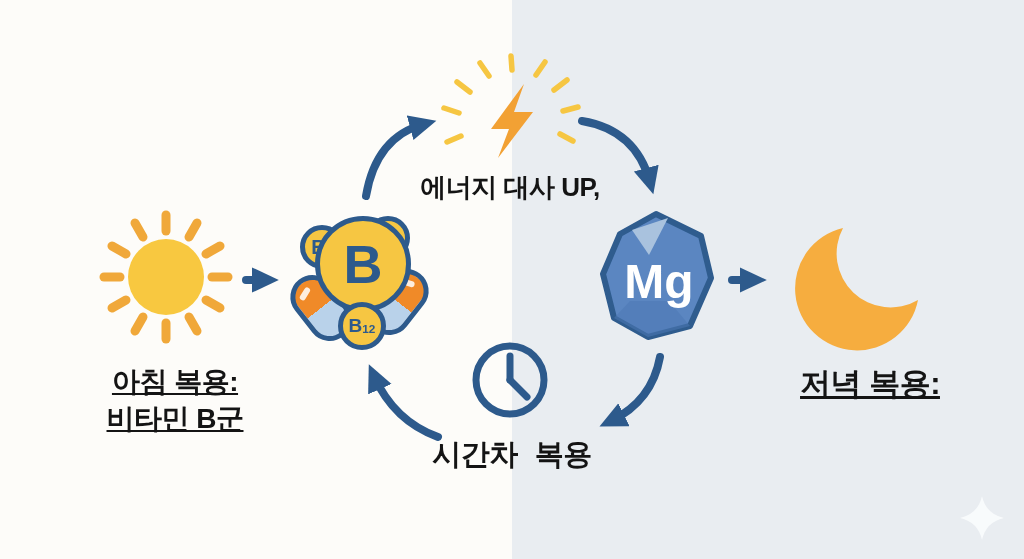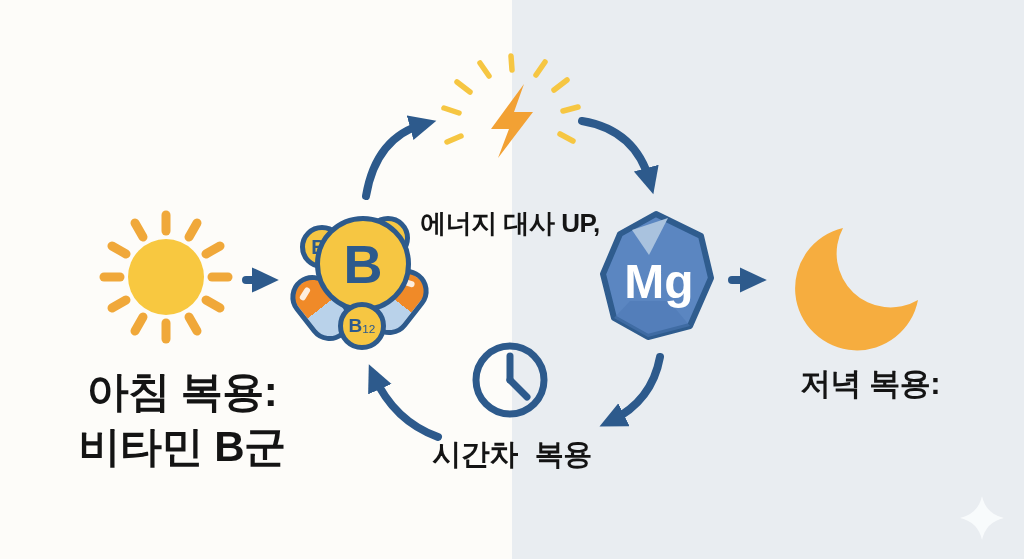--- a/index.html
+++ b/index.html
@@ -11,31 +11,31 @@
   *{margin:0;padding:0;box-sizing:border-box;}
   body{font-family:"Liberation Sans","DejaVu Sans",sans-serif;}
   .stage{position:relative;width:1024px;height:559px;overflow:hidden;background:var(--bg_left);}
   .bg-right{position:absolute;left:512px;top:0;width:512px;height:559px;background:var(--bg_right);}
   .overlay{position:absolute;left:0;top:0;width:1024px;height:559px;}
   .navy-s{stroke:var(--navy);fill:none;stroke-linecap:round;}
   .navy-f{fill:var(--navy);}
   .sun-ray{stroke:var(--sun_ray);stroke-width:9;stroke-linecap:round;}
   .bolt-ray{stroke:var(--yellow);stroke-width:5.5;stroke-linecap:round;fill:none;}
   .label{position:absolute;font-weight:700;color:var(--text);text-align:center;line-height:1.32;letter-spacing:-0.5px;}
-  .label-morning{left:65px;top:364px;width:234px;font-size:42px;}
-  .label-energy{left:393px;top:170px;width:234px;font-size:26px;margin-top:36px;}
-  .label-evening{left:758px;top:364px;width:224px;font-size:31px;}
+  .label-morning{left:58px;top:364px;width:234px;font-size:28px;text-decoration:underline;}
+  .label-energy{left:393px;top:170px;width:234px;font-size:26px;}
+  .label-evening{left:758px;top:364px;width:224px;font-size:31px;text-decoration:underline;}
   .label-timing{left:398px;top:438px;width:228px;font-size:29px;font-family:Liberation Mono, monospace;}
   .circle{position:absolute;border-radius:50%;background:var(--yellow);border:5px solid var(--navy);
           display:flex;align-items:center;justify-content:center;font-weight:800;color:var(--navy);}
   .circle-b-main{left:315px;top:216px;width:96px;height:96px;font-size:54px;}
   .circle-b1{left:300px;top:225px;width:44px;height:44px;font-size:20px;}
   .circle-b6{left:366px;top:216px;width:44px;height:44px;font-size:20px;}
   .circle-b12{left:338px;top:302px;width:48px;height:48px;font-size:19px;}
-  .circle sub{font-size:0.62em;font-weight:400;margin-top:0.5em;}
+  .circle sub{font-size:0.62em;font-weight:700;margin-top:0.5em;}
   .capsule{position:absolute;width:44px;height:72px;border:5px solid var(--navy);border-radius:22px;
            background:linear-gradient(to bottom,var(--capsule_orange) 0 50%,var(--capsule_blue) 50% 100%);}
   .capsule::after{content:"";position:absolute;left:6px;top:7px;width:14px;height:6px;border-radius:4px;
            background:#ffffff;opacity:.85;transform:rotate(-20deg);}
   .capsule-left{left:299px;top:272px;transform:rotate(-38deg);}
   .capsule-right{left:376px;top:266px;transform:rotate(38deg);}
 </style>
 </head>
 <body>
 

